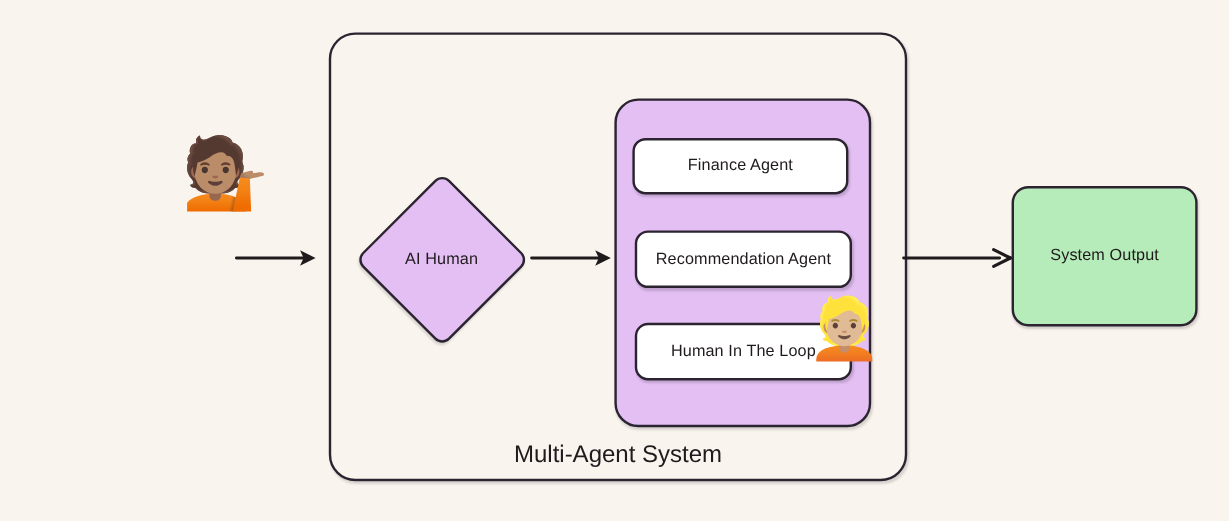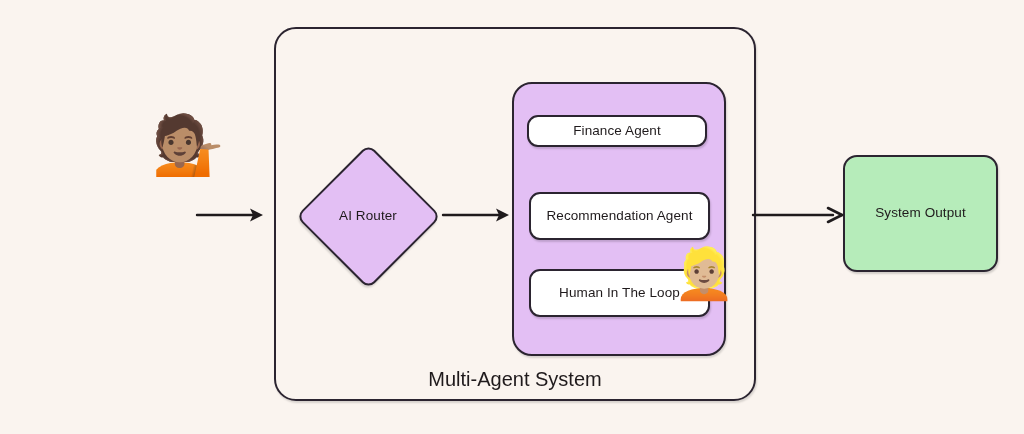--- a/index.html
+++ b/index.html
@@ -123,21 +123,21 @@
     position: absolute;
     background: #ffffff;
     border: 2.2px solid #2b2430;
     border-radius: 11px;
     box-sizing: border-box;
     display: flex;
     align-items: center;
     justify-content: center;
     box-shadow: 1px 2px 2px rgba(0,0,0,.16);
   }
-  #agent-finance   { left: 527px; top: 115px; width: 180px; height: 32px; justify-content: center; }
+  #agent-finance   { left: 527px; top: 115px; width: 180px; height: 47px; justify-content: center; }
   #agent-recommendation { left: 529px; top: 192px; width: 181px; height: 48px; }
   #agent-hitl      { left: 529px; top: 269px; width: 181px; height: 48px; }
 
   
   #system-output {
     position: absolute;
     left: 843px;
     top: 155px;
     width: 155px;
     height: 117px;
@@ -189,21 +189,21 @@
   <svg class="arrow-svg" id="arrow-query-to-router" width="70" height="26" viewBox="0 0 70 26">
     <line x1="0" y1="13" x2="58" y2="13" stroke="#1f1a1c" stroke-width="2.4" stroke-linecap="round"></line>
     <path d="M 66 13 L 53 6.5 L 56 13 L 53 19.5 Z" fill="#1f1a1c"></path>
   </svg>
 
   <div id="system-container"></div>
   <div id="system-container-label">Multi-Agent System</div>
 
   <div id="ai-router">
     <div class="diamond-shape"></div>
-    <div class="node-label">AI Router</div>
+    <div class="node-label">AI Human</div>
   </div>
 
   <svg class="arrow-svg" id="arrow-router-to-agents" width="70" height="26" viewBox="0 0 70 26">
     <line x1="0" y1="13" x2="58" y2="13" stroke="#1f1a1c" stroke-width="2.4" stroke-linecap="round"></line>
     <path d="M 66 13 L 53 6.5 L 56 13 L 53 19.5 Z" fill="#1f1a1c"></path>
   </svg>
 
   <div id="agent-group"></div>
 
   <div class="agent-box" id="agent-finance">

